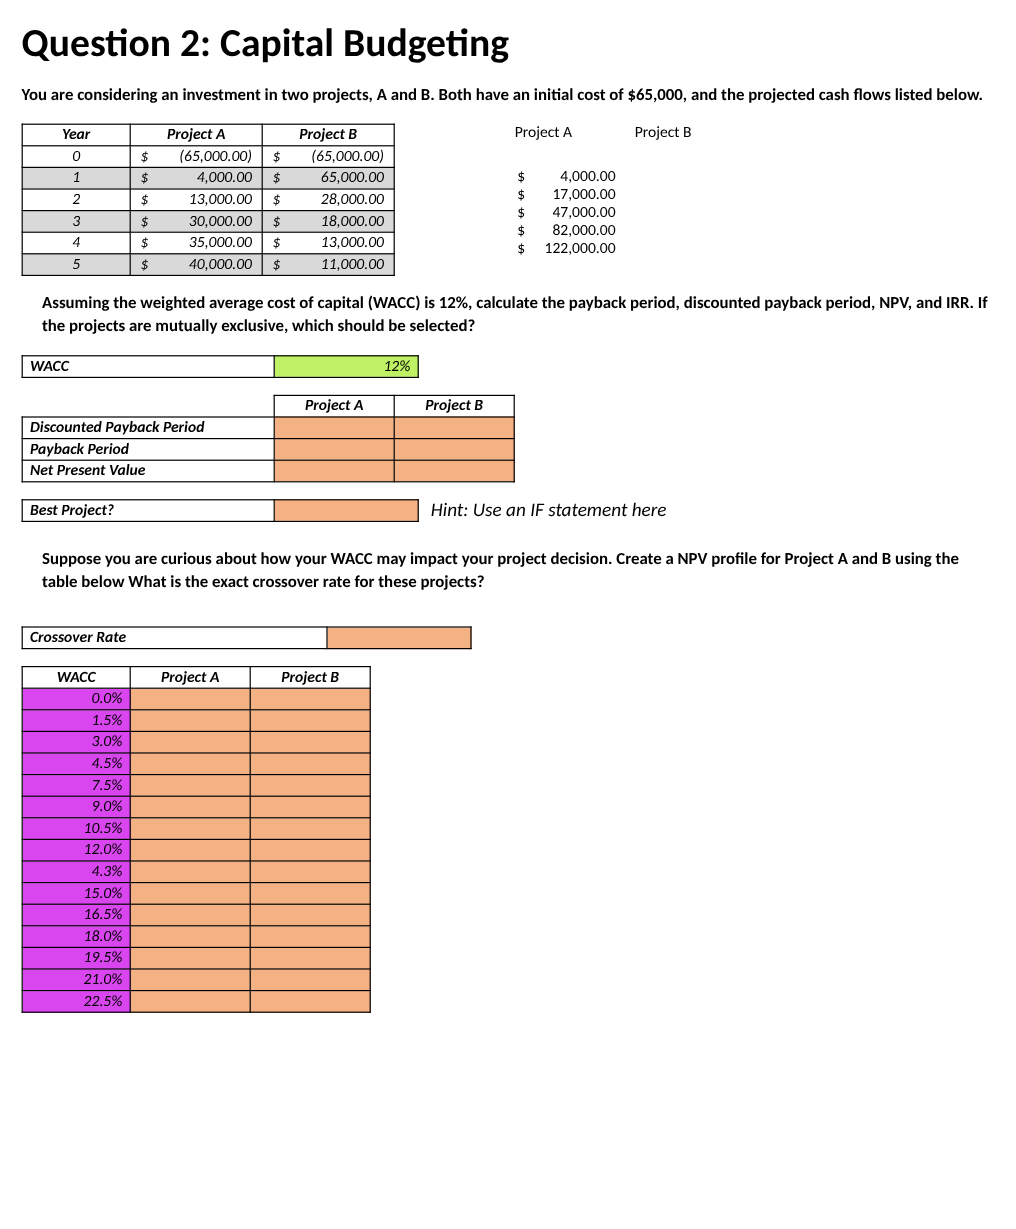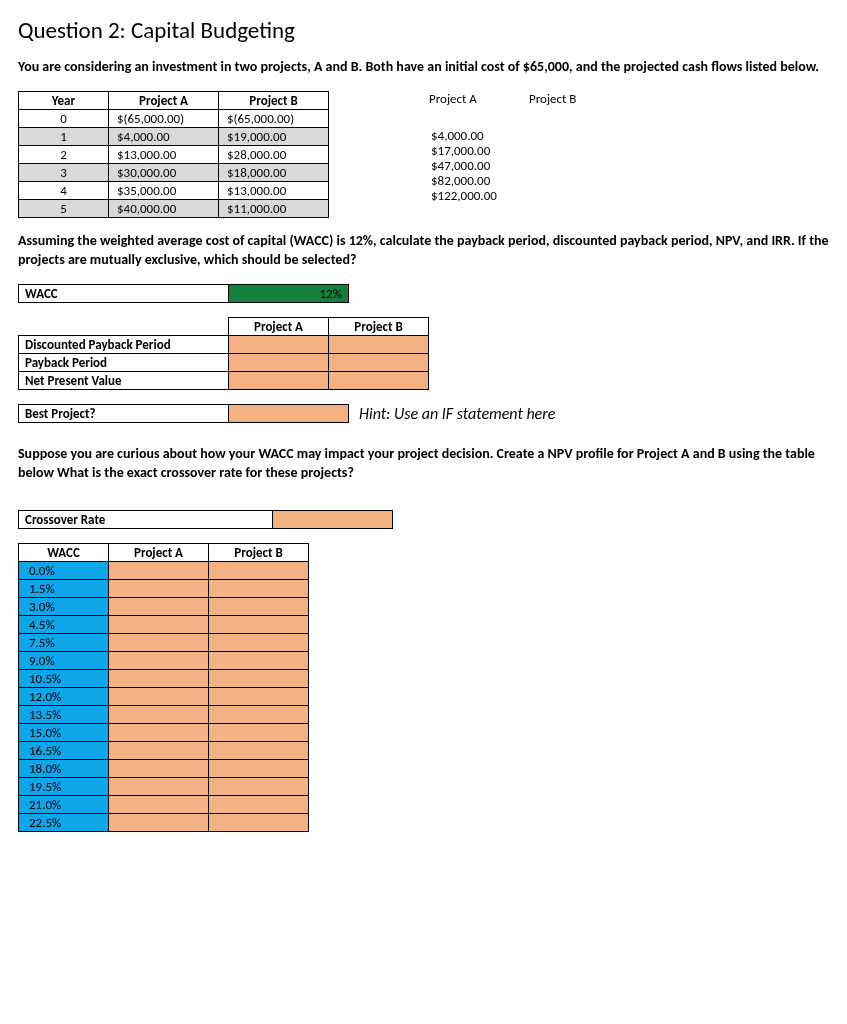--- a/index.html
+++ b/index.html
@@ -6,38 +6,39 @@
   body {
     font-family: Calibri, Arial, sans-serif;
     font-size: 14px;
     color: #000;
     margin: 0;
     padding: 16px 18px;
     width: 847px;
     background: #fff;
   }
   h1 {
-    font-size: 23px;
-    font-weight: 400;
+    font-size: 33px;
+    font-weight: 700;
     margin: 0 0 14px 0;
   }
   p.intro {
     font-weight: 700;
     font-size: 14px;
     margin: 0 0 14px 0;
     line-height: 1.35;
   }
   p.body {
     font-weight: 700;
     font-size: 14px;
-    margin: 14px 0 14px 0;
+    margin: 14px 0 14px 17px;
     line-height: 1.35;
   }
   table {
     border-collapse: collapse;
+    font-style: italic;
   }
   .t1 td {
     border: 1px solid #000;
     padding: 1px 6px;
     height: 18px;
     font-size: 13px;
     text-align: center;
     background: #fff;
   }
   .t1 td.shaded { background: #d9d9d9; }
@@ -46,21 +47,21 @@
   .t1 .col0 { width: 90px; }
   .t1 .col1 { width: 110px; }
   .t1 .col2 { width: 110px; }
 
   .money-cell {
     display: flex;
     justify-content: space-between;
     padding: 0 2px;
   }
   .money-cell .dollar { flex: 0 0 auto; }
-  .money-cell .amt { flex: 1; text-align: left; }
+  .money-cell .amt { flex: 1; text-align: right; }
 
   .sidecalc {
     display: inline-block;
     vertical-align: top;
     margin-left: 100px;
     font-size: 13px;
   }
   .sidecalc .hdr { display: flex; margin-bottom: 4px; }
   .sidecalc .hdr span { width: 100px; text-align: left; }
   .sidecalc .row { display: flex; }
@@ -69,21 +70,21 @@
 
   .flexrow { display: flex; align-items: flex-start; }
 
   .wacc-table td {
     border: 1px solid #000;
     padding: 1px 6px;
     height: 18px;
     font-size: 13px;
   }
   .wacc-table .lbl { width: 210px; font-weight: 700; }
-  .wacc-table .val { width: 120px; text-align: right; background: #15803d; }
+  .wacc-table .val { width: 120px; text-align: right; background: #bef264; }
 
   .metrics td {
     border: 1px solid #000;
     padding: 1px 6px;
     height: 18px;
     font-size: 13px;
   }
   .metrics .lbl { width: 210px; font-weight: 700; text-align: left; }
   .metrics .colh { width: 100px; font-weight: 700; text-align: center; }
   .metrics .inp { width: 100px; background: #f4b183; }
@@ -112,21 +113,21 @@
     border: 1px solid #000;
     padding: 1px 6px;
     height: 18px;
     font-size: 13px;
     text-align: center;
   }
   .npvprof .c0 { width: 90px; }
   .npvprof .c1 { width: 100px; }
   .npvprof .c2 { width: 100px; }
   .npvprof .head { font-weight: 700; }
-  .npvprof .shaded { background: #0ea5e9; text-align: left; padding-left: 10px;}
+  .npvprof .shaded { background: #d946ef; text-align: right; padding-left: 10px;}
   .npvprof .orange { background: #f4b183; }
 
   .spacer { height: 14px; }
 </style>
 </head>
 <body>
 
 <h1>Question 2: Capital Budgeting</h1>
 
 <p class="intro">You are considering an investment in two projects, A and B.  Both have an initial cost of $65,000, and the projected cash flows listed below.</p>
@@ -160,21 +161,21 @@
           <td class="col0 shaded">1</td>
           <td class="col1 money shaded">
             <div class="money-cell">
               <span class="dollar">$</span>
               <span class="amt">4,000.00</span>
             </div>
           </td>
           <td class="col2 money shaded">
             <div class="money-cell">
               <span class="dollar">$</span>
-              <span class="amt">19,000.00</span>
+              <span class="amt">65,000.00</span>
             </div>
           </td>
         </tr>
         <tr>
           <td class="col0 ">2</td>
           <td class="col1 money ">
             <div class="money-cell">
               <span class="dollar">$</span>
               <span class="amt">13,000.00</span>
             </div>
@@ -402,21 +403,21 @@
         <td class="c0 shaded">10.5%</td>
         <td class="c1 orange"></td>
         <td class="c2 orange"></td>
       </tr>
       <tr>
         <td class="c0 shaded">12.0%</td>
         <td class="c1 orange"></td>
         <td class="c2 orange"></td>
       </tr>
       <tr>
-        <td class="c0 shaded">13.5%</td>
+        <td class="c0 shaded">4.3%</td>
         <td class="c1 orange"></td>
         <td class="c2 orange"></td>
       </tr>
       <tr>
         <td class="c0 shaded">15.0%</td>
         <td class="c1 orange"></td>
         <td class="c2 orange"></td>
       </tr>
       <tr>
         <td class="c0 shaded">16.5%</td>

